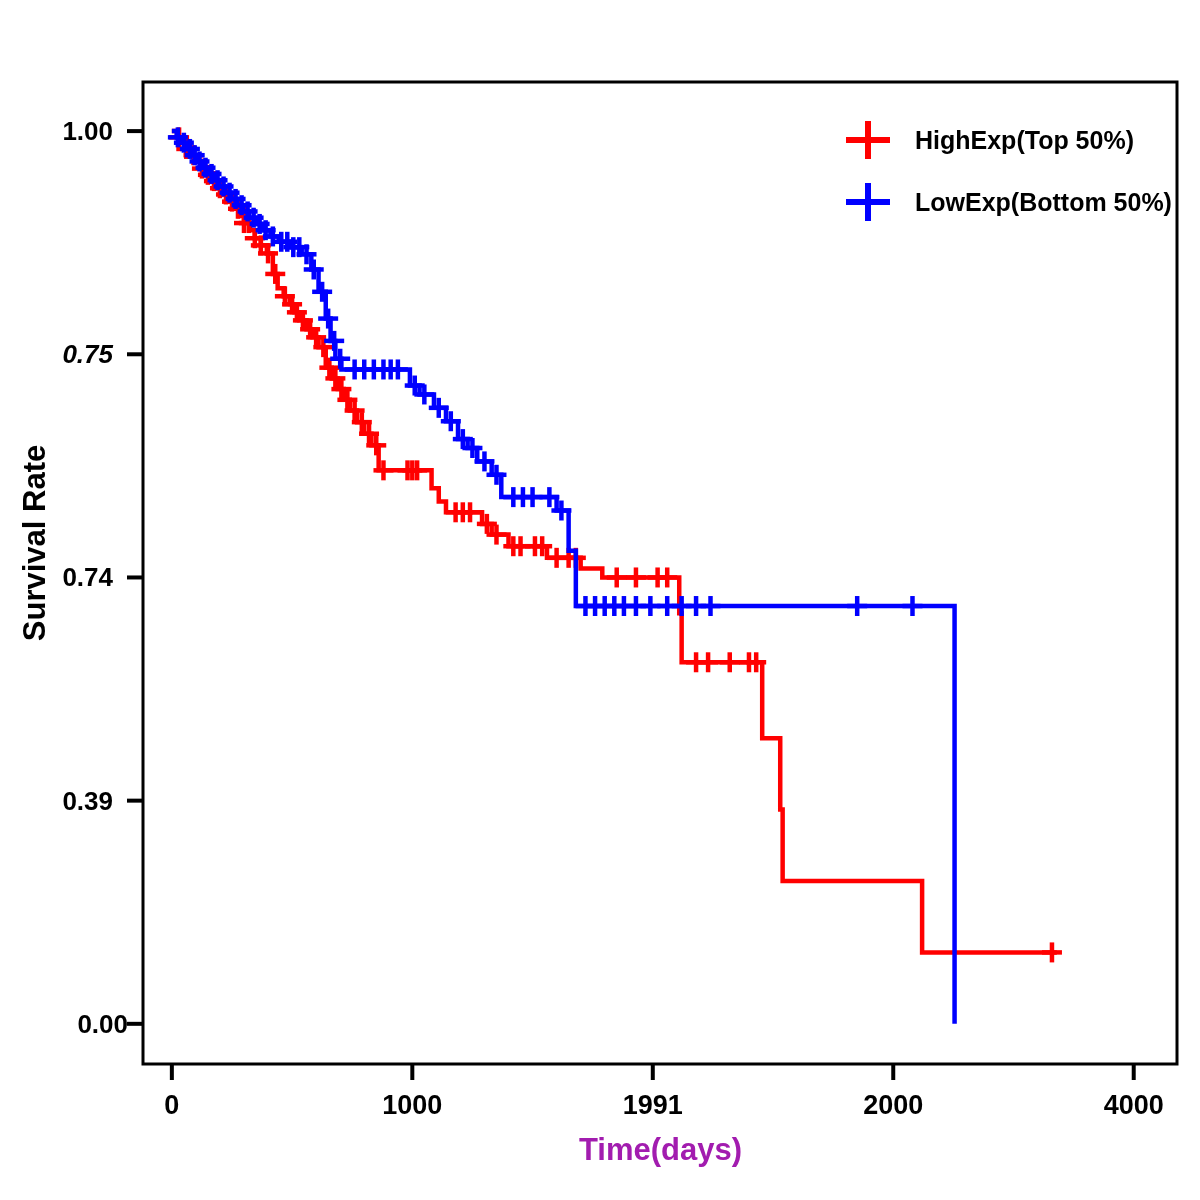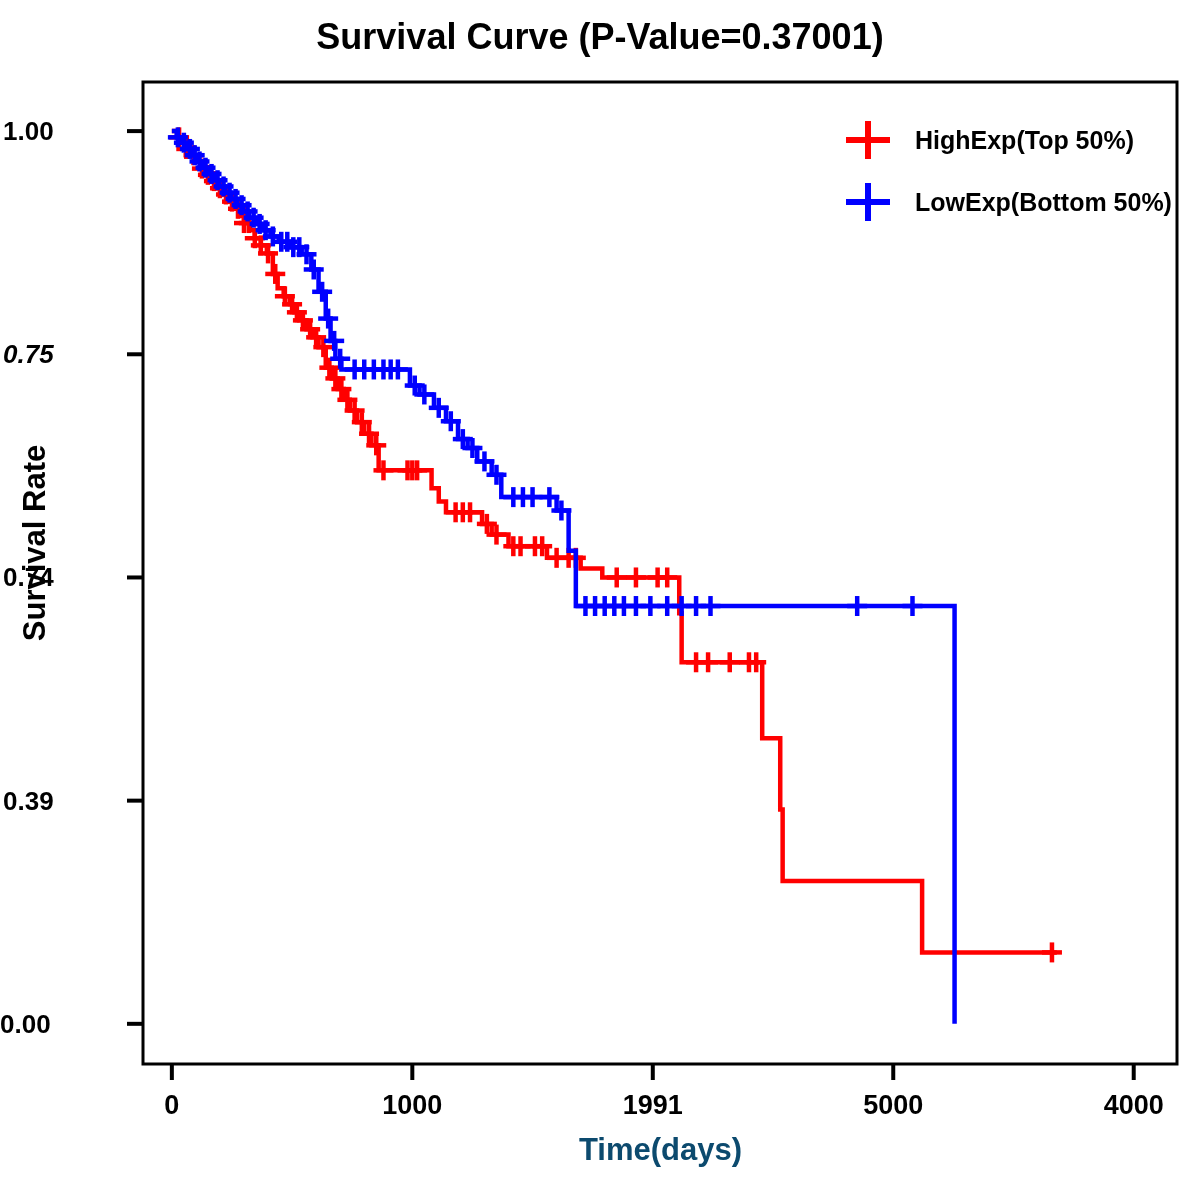--- a/index.html
+++ b/index.html
@@ -43,26 +43,27 @@
     transform-origin: center center;
   }
   #x-axis-label {
     position: absolute;
     left: 143px;
     top: 1132px;
     width: 1035px;
     text-align: center;
     font-size: 31px;
     font-weight: bold;
-    color: #0c4a6e;
+    color: #a21caf;
   }
   .tick-label-y {
     position: absolute;
     right: 0;
     width: 110px;
+    text-align: right;
     font-size: 26px;
     font-weight: bold;
     color: #000000;
     transform: translateY(-50%);
   }
   .tick-label-x {
     position: absolute;
     top: 0;
     width: 140px;
     margin-left: -70px;
@@ -81,38 +82,37 @@
     font-weight: bold;
     fill: #000000;
     font-family: "Liberation Sans", sans-serif;
   }
 </style>
 </head>
 <body>
 
 <div id="figure">
 
-  <div id="chart-title">Survival Curve (P-Value=0.37001)</div>
 
   <div id="y-axis-label">Survival Rate</div>
 
   <div id="x-axis-label">Time(days)</div>
 
   <div id="ytick-labels">
-      <div class="tick-label-y" style="top: 1023.83px; left: 0;">0.00</div>
+      <div class="tick-label-y" style="top: 1023.83px; left: 18px;">0.00</div>
       <div class="tick-label-y" style="top: 800.645px; left: 3px;">0.39</div>
       <div class="tick-label-y" style="top: 577.464px; left: 3px;">0.74</div>
       <div class="tick-label-y" style="top: 354.282px; left: 3px; font-style: italic;">0.75</div>
       <div class="tick-label-y" style="top: 131.1px; left: 3px;">1.00</div>
     </div>
   <div id="xtick-labels">
       <div class="tick-label-x" style="left: 171.856px; top: 1090px;">0</div>
       <div class="tick-label-x" style="left: 412.321px; top: 1090px;">1000</div>
       <div class="tick-label-x" style="left: 652.786px; top: 1090px;">1991</div>
-      <div class="tick-label-x" style="left: 893.251px; top: 1090px;">5000</div>
+      <div class="tick-label-x" style="left: 893.251px; top: 1090px;">2000</div>
       <div class="tick-label-x" style="left: 1133.72px; top: 1090px;">4000</div>
     </div>
 
   <svg id="plot-svg" width="1200" height="1200">
     <g id="axes-frame">
         <rect x="143" y="82" width="1034" height="982" fill="none" stroke="#000000" stroke-width="3"></rect>
       </g>
     <g id="tick-marks">
         <line x1="127" y1="1023.8272727272728" x2="143" y2="1023.8272727272728" stroke="#000000" stroke-width="4"></line>
         <line x1="127" y1="800.6454545454545" x2="143" y2="800.6454545454545" stroke="#000000" stroke-width="4"></line>

